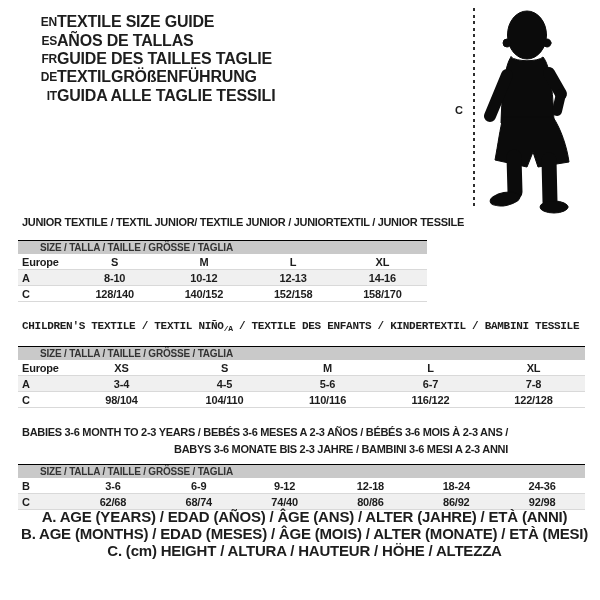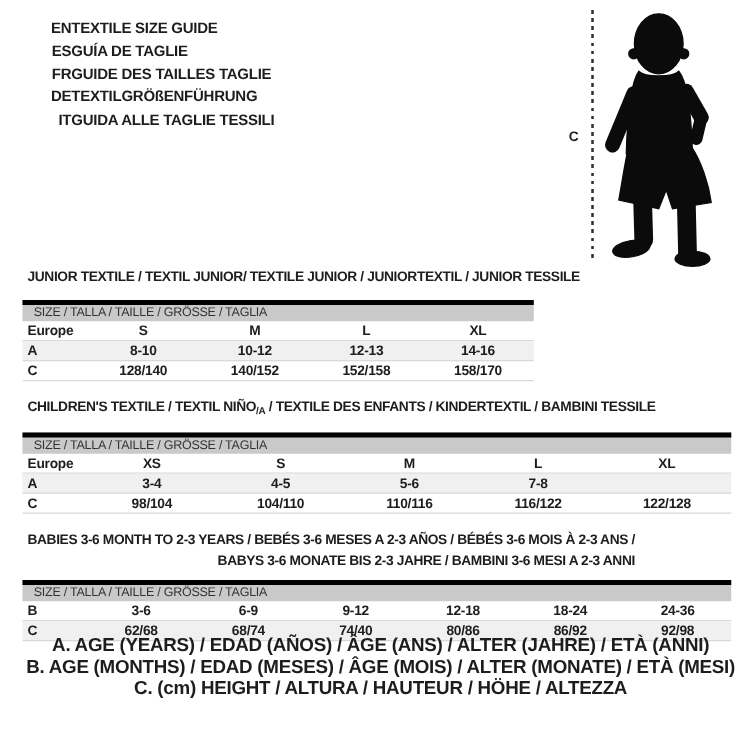--- a/index.html
+++ b/index.html
@@ -2,40 +2,40 @@
 <html><head>
 <meta charset="utf-8">
 <style>
   html,body{margin:0;padding:0;}
   body{width:600px;height:600px;background:#ffffff;position:relative;overflow:hidden;
        font-family:"Liberation Sans",sans-serif;color:#1d1d1d;}
   
   #lang-block{position:absolute;left:22px;top:13px;}
   .lang-row{display:flex;height:18.4px;align-items:center;text-align:right;}
   .lang-code{width:35px;font-weight:700;font-size:12px;letter-spacing:-0.2px;}
-  .lang-title{font-weight:700;font-size:12px;letter-spacing:-0.2px;white-space:nowrap;}
+  .lang-title{font-weight:700;font-size:16px;letter-spacing:-0.2px;white-space:nowrap;}
   
   #measure-line{position:absolute;left:473px;top:8px;width:2px;height:201px;
     background:repeating-linear-gradient(to bottom,#2e2e2e 0 3px,transparent 3px 6.5px);}
   #figure-label{position:absolute;left:455px;top:104px;font-size:11px;font-weight:700;}
   #baby-svg{position:absolute;left:480px;top:5px;}
   
   .tbl-title{position:absolute;left:22px;font-size:11px;font-weight:700;
     letter-spacing:-0.3px;white-space:nowrap;}
   .title-sub{font-size:8px;vertical-align:-2px;}
   #t1-title{top:216px;}
-  #t2-title{top:320px;}
+  #t2-title{top:320px;font-family:Liberation Mono, monospace;}
   #t3-title{top:424px;line-height:17px;text-align:right;}
   
   .tbl{position:absolute;left:18px;}
   #table1{top:240px;width:409px;}
   #table2{top:346px;width:567px;}
   #table3{top:464px;width:567px;}
-  .bar{height:13px;line-height:13px;background:#c9c9c9;border-top:4px solid #000000;
-    font-size:10px;font-weight:400;padding-left:9px;color:#333333;letter-spacing:-0.2px;}
+  .bar{height:13px;line-height:13px;background:#c9c9c9;border-top:1px solid #000000;
+    font-size:10px;font-weight:700;padding-left:22px;color:#333333;letter-spacing:-0.2px;}
   .trow{display:grid;height:15px;line-height:14px;align-items:center;
     border-bottom:1px solid #d9d9d9;font-size:11px;font-weight:700;letter-spacing:-0.2px;}
   .t1{grid-template-columns:52px repeat(4,1fr);}
   .t2{grid-template-columns:52px repeat(5,1fr);}
   .t3{grid-template-columns:52px repeat(6,1fr);}
   .trow span{text-align:center;}
   .trow span:first-child{text-align:left;padding-left:4px;}
   .alt{background:#f0f0f0;}
   
   #footnotes{position:absolute;left:21px;top:508px;font-size:15px;font-weight:700;
@@ -44,21 +44,21 @@
 </head>
 <body>
 
 <div id="lang-block">
   <div class="lang-row">
     <span class="lang-code">EN</span>
     <span class="lang-title">TEXTILE SIZE GUIDE</span>
   </div>
   <div class="lang-row">
     <span class="lang-code">ES</span>
-    <span class="lang-title">GUÍA DE TAGLIE</span>
+    <span class="lang-title">AÑOS DE TALLAS</span>
   </div>
   <div class="lang-row">
     <span class="lang-code">FR</span>
     <span class="lang-title">GUIDE DES TAILLES TAGLIE</span>
   </div>
   <div class="lang-row">
     <span class="lang-code">DE</span>
     <span class="lang-title">TEXTILGRÖßENFÜHRUNG</span>
   </div>
   <div class="lang-row">
@@ -121,20 +121,21 @@
     <span>S</span>
     <span>M</span>
     <span>L</span>
     <span>XL</span>
   </div>
   <div class="trow t2 alt">
     <span>A</span>
     <span>3-4</span>
     <span>4-5</span>
     <span>5-6</span>
+    <span>6-7</span>
     <span>7-8</span>
   </div>
   <div class="trow t2">
     <span>C</span>
     <span>98/104</span>
     <span>104/110</span>
     <span>110/116</span>
     <span>116/122</span>
     <span>122/128</span>
   </div>

